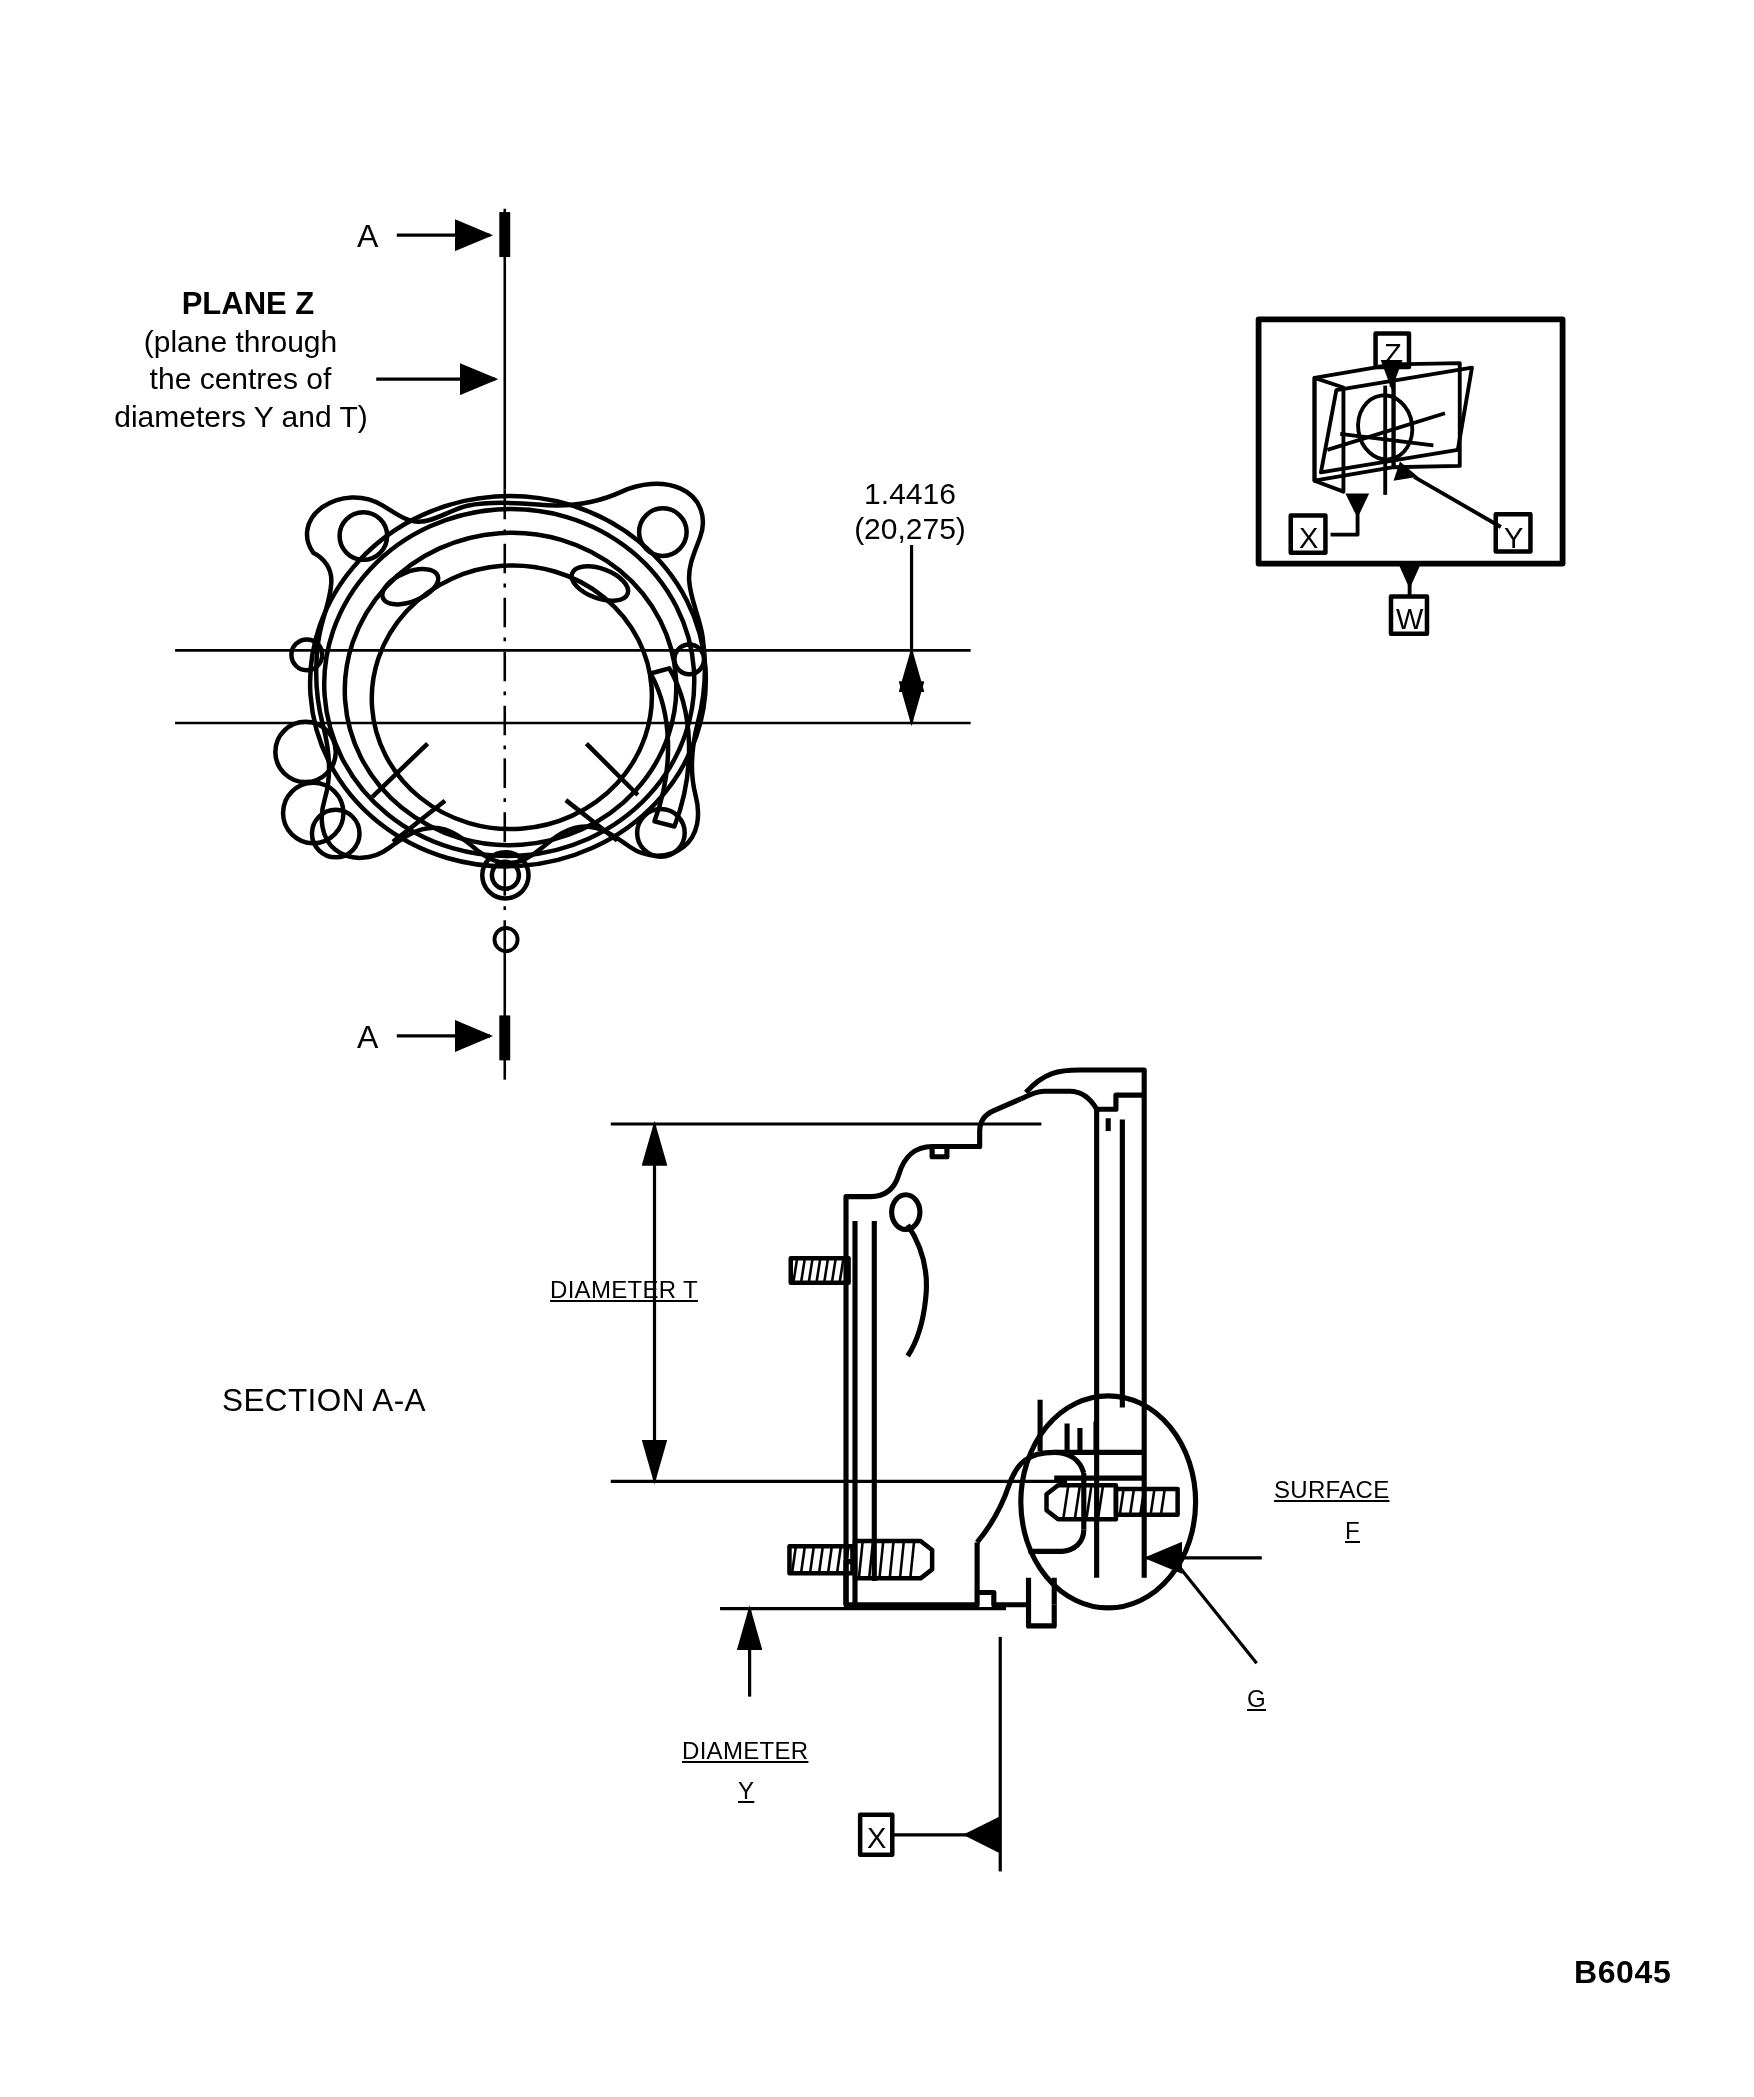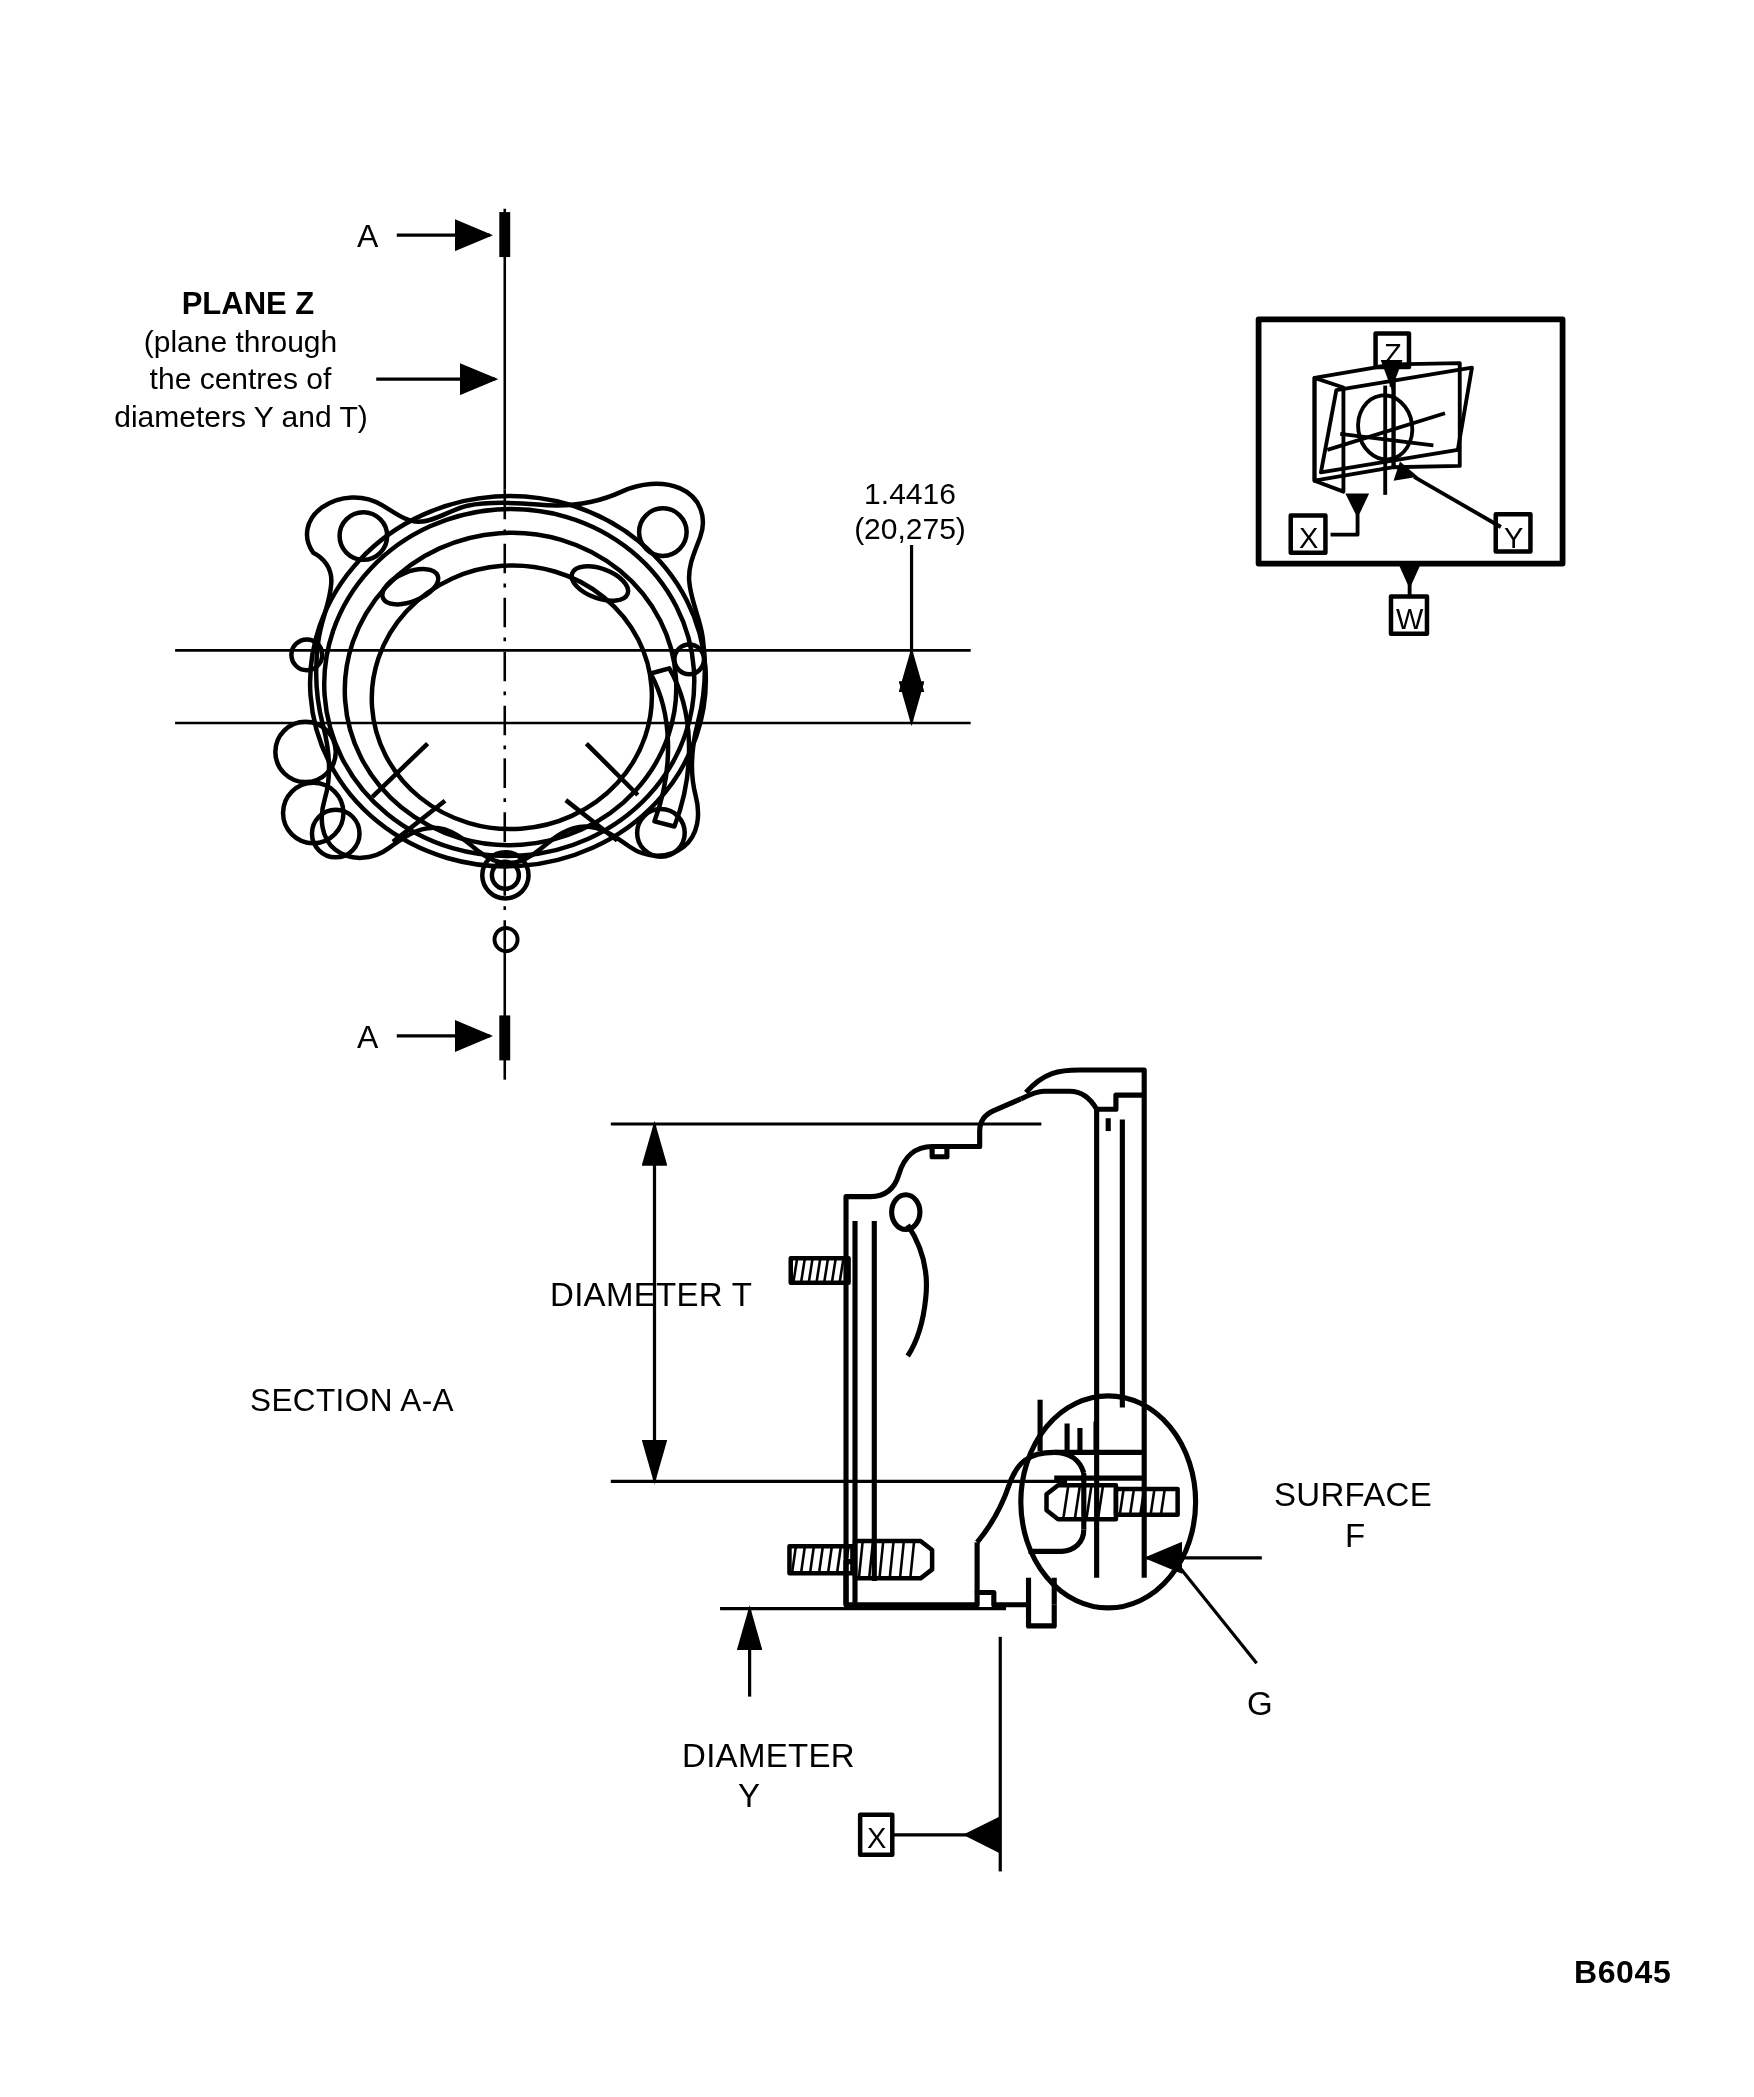--- a/index.html
+++ b/index.html
@@ -38,25 +38,25 @@
     font-size: 30px;
     text-align: center;
   }
   .t-dim {
     font-size: 30px;
     text-align: center;
   }
   .t-sec {
     font-size: 31.5px;
     letter-spacing: 0.4px;
-    margin-left: 28px;
   }
   .t-big {
-    font-size: 33px;
+    font-size: 24px;
     letter-spacing: 0.3px;
+    text-decoration: underline;
   }
   .t-mark {
     font-size: 32px;
   }
   .t-id {
     font-size: 32px;
     letter-spacing: 0.6px;
     font-weight: 600;
   }
   .t-small {

